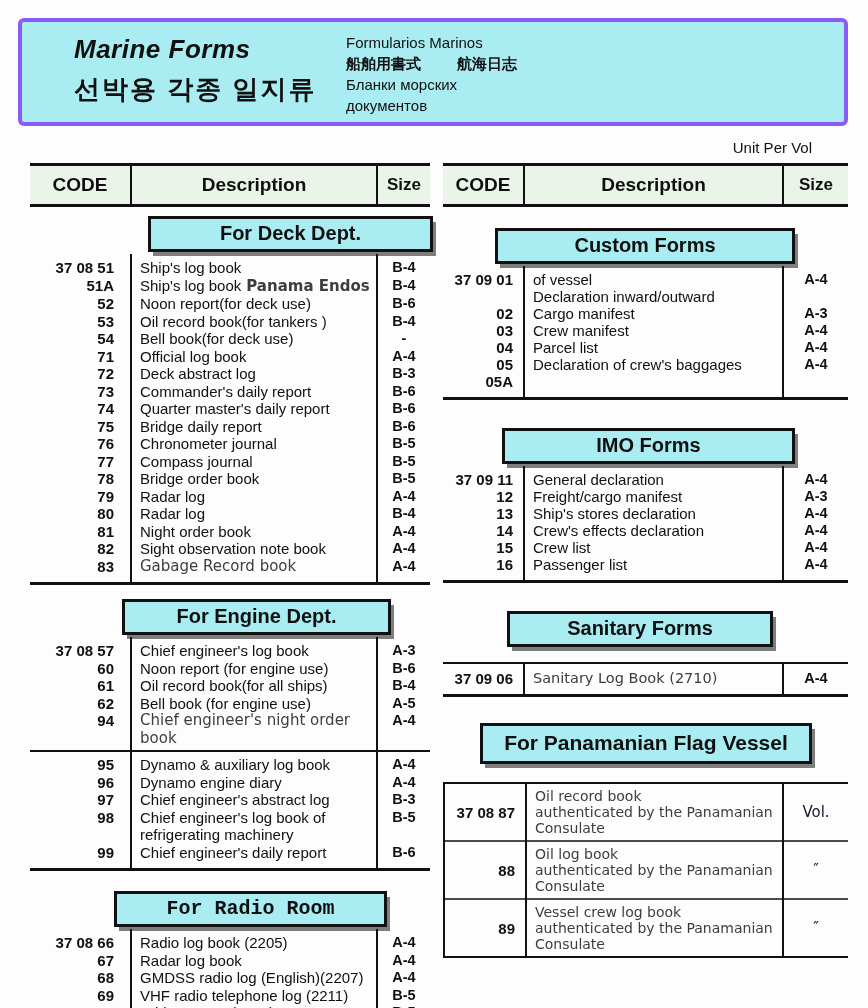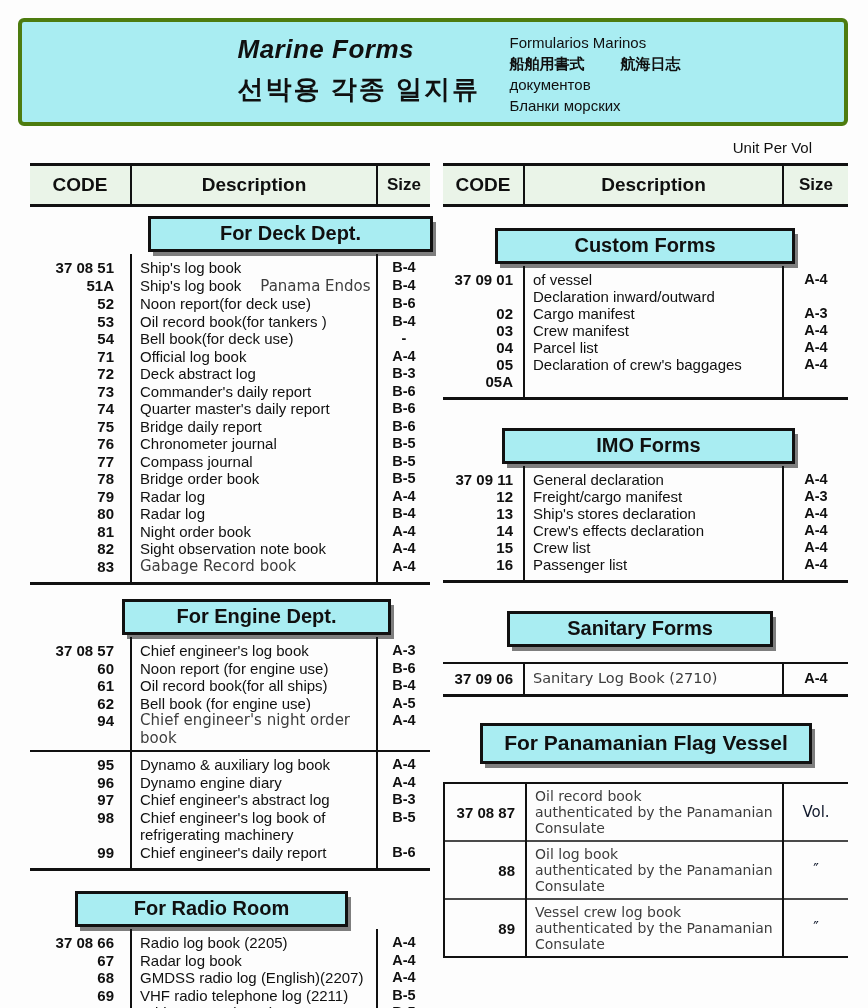--- a/index.html
+++ b/index.html
@@ -9,23 +9,22 @@
   }
   html,body{margin:0;padding:0;}
   body{
     width:868px;height:1008px;background:#fdfdfd;
     font-family:"Liberation Sans",sans-serif;color:var(--ink);
     position:relative;overflow:hidden;
   }
   
   .title-box{
     position:absolute;left:18px;top:18px;width:822px;height:100px;
-    background:var(--cyan);border:4px solid #4d7c0f;border-radius:6px;
+    background:var(--cyan);border:4px solid #8b5cf6;border-radius:6px;
     display:flex;
-    justify-content:center;
   }
   .title-left{padding:12px 0 0 52px;width:258px;flex:none;}
   .title-en{font-size:26px;font-weight:bold;font-style:italic;letter-spacing:.5px;white-space:nowrap;}
   .title-ko{font-size:26px;font-weight:bold;margin-top:7px;letter-spacing:2px;white-space:nowrap;}
   .title-right{padding-top:10px;padding-left:14px;font-size:15px;line-height:21px;}
   .zh-line{font-weight:bold;}
   .zh-2{margin-left:36px;}
   
   .unit-note{position:absolute;top:139px;right:56px;font-size:15px;}
   
@@ -53,21 +52,21 @@
   
   .banner{
     box-sizing:border-box;display:block;
     background:var(--cyan);border:3px solid #111;
     text-align:center;font-weight:bold;font-size:20px;
     padding:3px 0 4px;box-shadow:4px 5px 0 -1px #7e7e7e;
     white-space:nowrap;
   }
   .sec-deck    .banner{width:285px;margin-left:118px;}
   .sec-engine  .banner{width:269px;margin-left:92px;}
-  .sec-radio   .banner{width:273px;margin-left:45px;}
+  .sec-radio   .banner{width:273px;margin-left:84px;font-family:Liberation Mono, monospace;}
   .sec-custom  .banner{width:300px;margin-left:52px;}
   .sec-imo     .banner{width:293px;margin-left:59px;}
   .sec-sanitary.section .banner{width:266px;margin-left:64px;}
   .sec-panama  .banner{width:332px;margin-left:37px;font-size:21px;padding:5px 0 6px;}
   .sec-deck{margin-top:9px;}
   .sec-engine{margin-top:14px;}
   .sec-radio{margin-top:20px;}
   .sec-custom{margin-top:21px;}
   .sec-imo{margin-top:28px;}
   .sec-sanitary{margin-top:28px;}
@@ -86,21 +85,21 @@
   .col-right .cell.code{width:80px;padding-right:10px;}
   .cell.desc{flex:1;padding-left:10px;}
   .cell.size{text-align:center;font-weight:bold;}
   .col-left  .cell.size{width:52px;font-size:14.5px;}
   .col-right .cell.size{width:64px;font-size:14.5px;}
   .group-divider{border-top:2px solid #111;margin:3px 0 4px;}
   
   .alt .desc-line,.cell.desc.alt,.tail{
     font-family:"DejaVu Sans",sans-serif;font-weight:normal;color:#3d3d3d;
   }
-  .tail{margin-left:19px;}
+  .tail{margin-left:5px;font-weight:bold;}
   
   .rows.frame{border-top:2.5px solid #111;}
   .sec-sanitary .rows{margin-top:15px;padding:0;}
   .sec-sanitary .row{padding:6px 0 7px;}
   .sec-sanitary .cell.desc{font-size:14.5px;}
   .sec-panama .rows{margin-top:18px;padding:0;border-left:2.5px solid #111;border-bottom:2.5px solid #111;}
   .sec-panama .row{align-items:center;padding:4px 0;min-height:48px;}
   .sec-panama .row + .row{border-top:2px solid #4a4a4a;}
   .sec-panama .cell.desc{font-size:14px;line-height:16px;}
   .sec-panama .cell.size{font-weight:normal;font-size:15px;font-family:"DejaVu Sans",sans-serif;color:#0f172a;}
@@ -109,22 +108,22 @@
 <body>
 
 <div class="title-box">
   <div class="title-left">
     <div class="title-en">Marine Forms</div>
     <div class="title-ko">선박용 각종 일지류</div>
   </div>
   <div class="title-right">
     <div>Formularios Marinos</div>
     <div class="zh-line"><span>船舶用書式</span><span class="zh-2">航海日志</span></div>
+    <div>Бланки морских</div>
     <div>документов</div>
-    <div>Бланки морских</div>
   </div>
 </div>
 
 <div class="unit-note">Unit Per Vol</div>
 
 <div class="columns">
   <div class="col col-left">
     <div class="thead">
       <div class="th th-code">CODE</div>
       <div class="th th-desc">Description</div>

